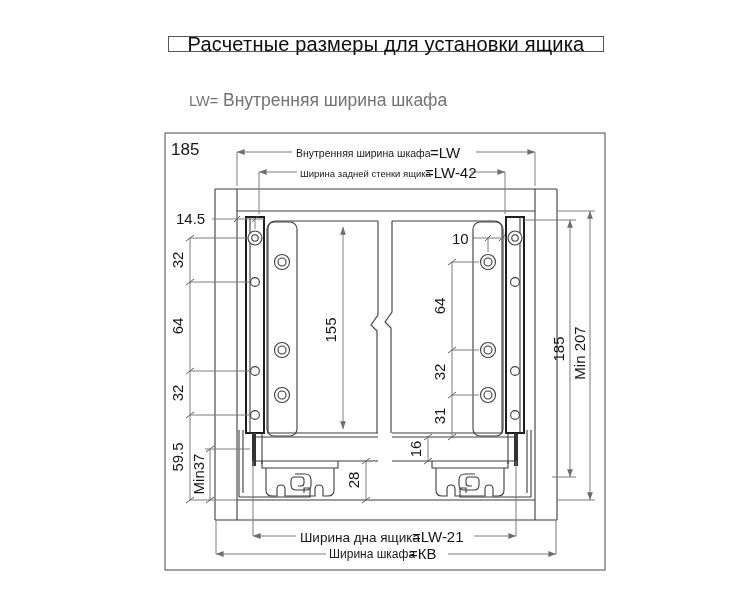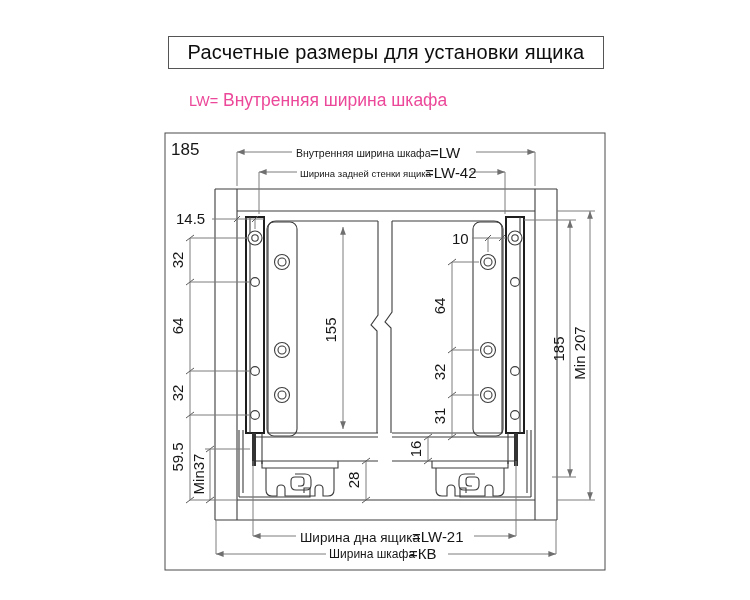--- a/index.html
+++ b/index.html
@@ -1,24 +1,24 @@
 <!DOCTYPE html>
 <html><head>
 <meta charset="utf-8">
 <style>
   html,body{margin:0;padding:0;background:#ffffff;}
   body{width:750px;height:600px;position:relative;font-family:"Liberation Sans",sans-serif;color:#111;}
   .stage{position:absolute;inset:0;background:#fff;}
   .title-box{
-    position:absolute;left:168px;top:36px;width:436px;height:33px;
+    position:absolute;left:168px;top:36px;width:436px;height:16px;
     border:1.4px solid #555;box-sizing:border-box;
     display:flex;align-items:center;justify-content:center;
     font-size:20px;letter-spacing:.2px;color:#0d0d0d;background:#fff;
   }
-  .subtitle{position:absolute;left:189px;top:90px;font-size:17.5px;color:#ec4899;white-space:nowrap;}
+  .subtitle{position:absolute;left:189px;top:90px;font-size:17.5px;color:#737373;white-space:nowrap;}
   .subtitle .pre{font-size:14.5px;}
   svg{position:absolute;left:0;top:0;}
   text{fill:#161616;font-family:"Liberation Sans",sans-serif;}
   .thin{stroke:#4a4a4a;stroke-width:1;fill:none;}
   .part{stroke:#3d3d3d;stroke-width:1.1;fill:none;}
   .bold{stroke:#1e1e1e;stroke-width:2;fill:none;}
   .dim{stroke:#7c7c7c;stroke-width:1;fill:none;}
   .tick{stroke:#5a5a5a;stroke-width:1;fill:none;}
   .hole{stroke:#3d3d3d;stroke-width:1.1;fill:#ffffff;}
   .mask{fill:#ffffff;stroke:none;}

